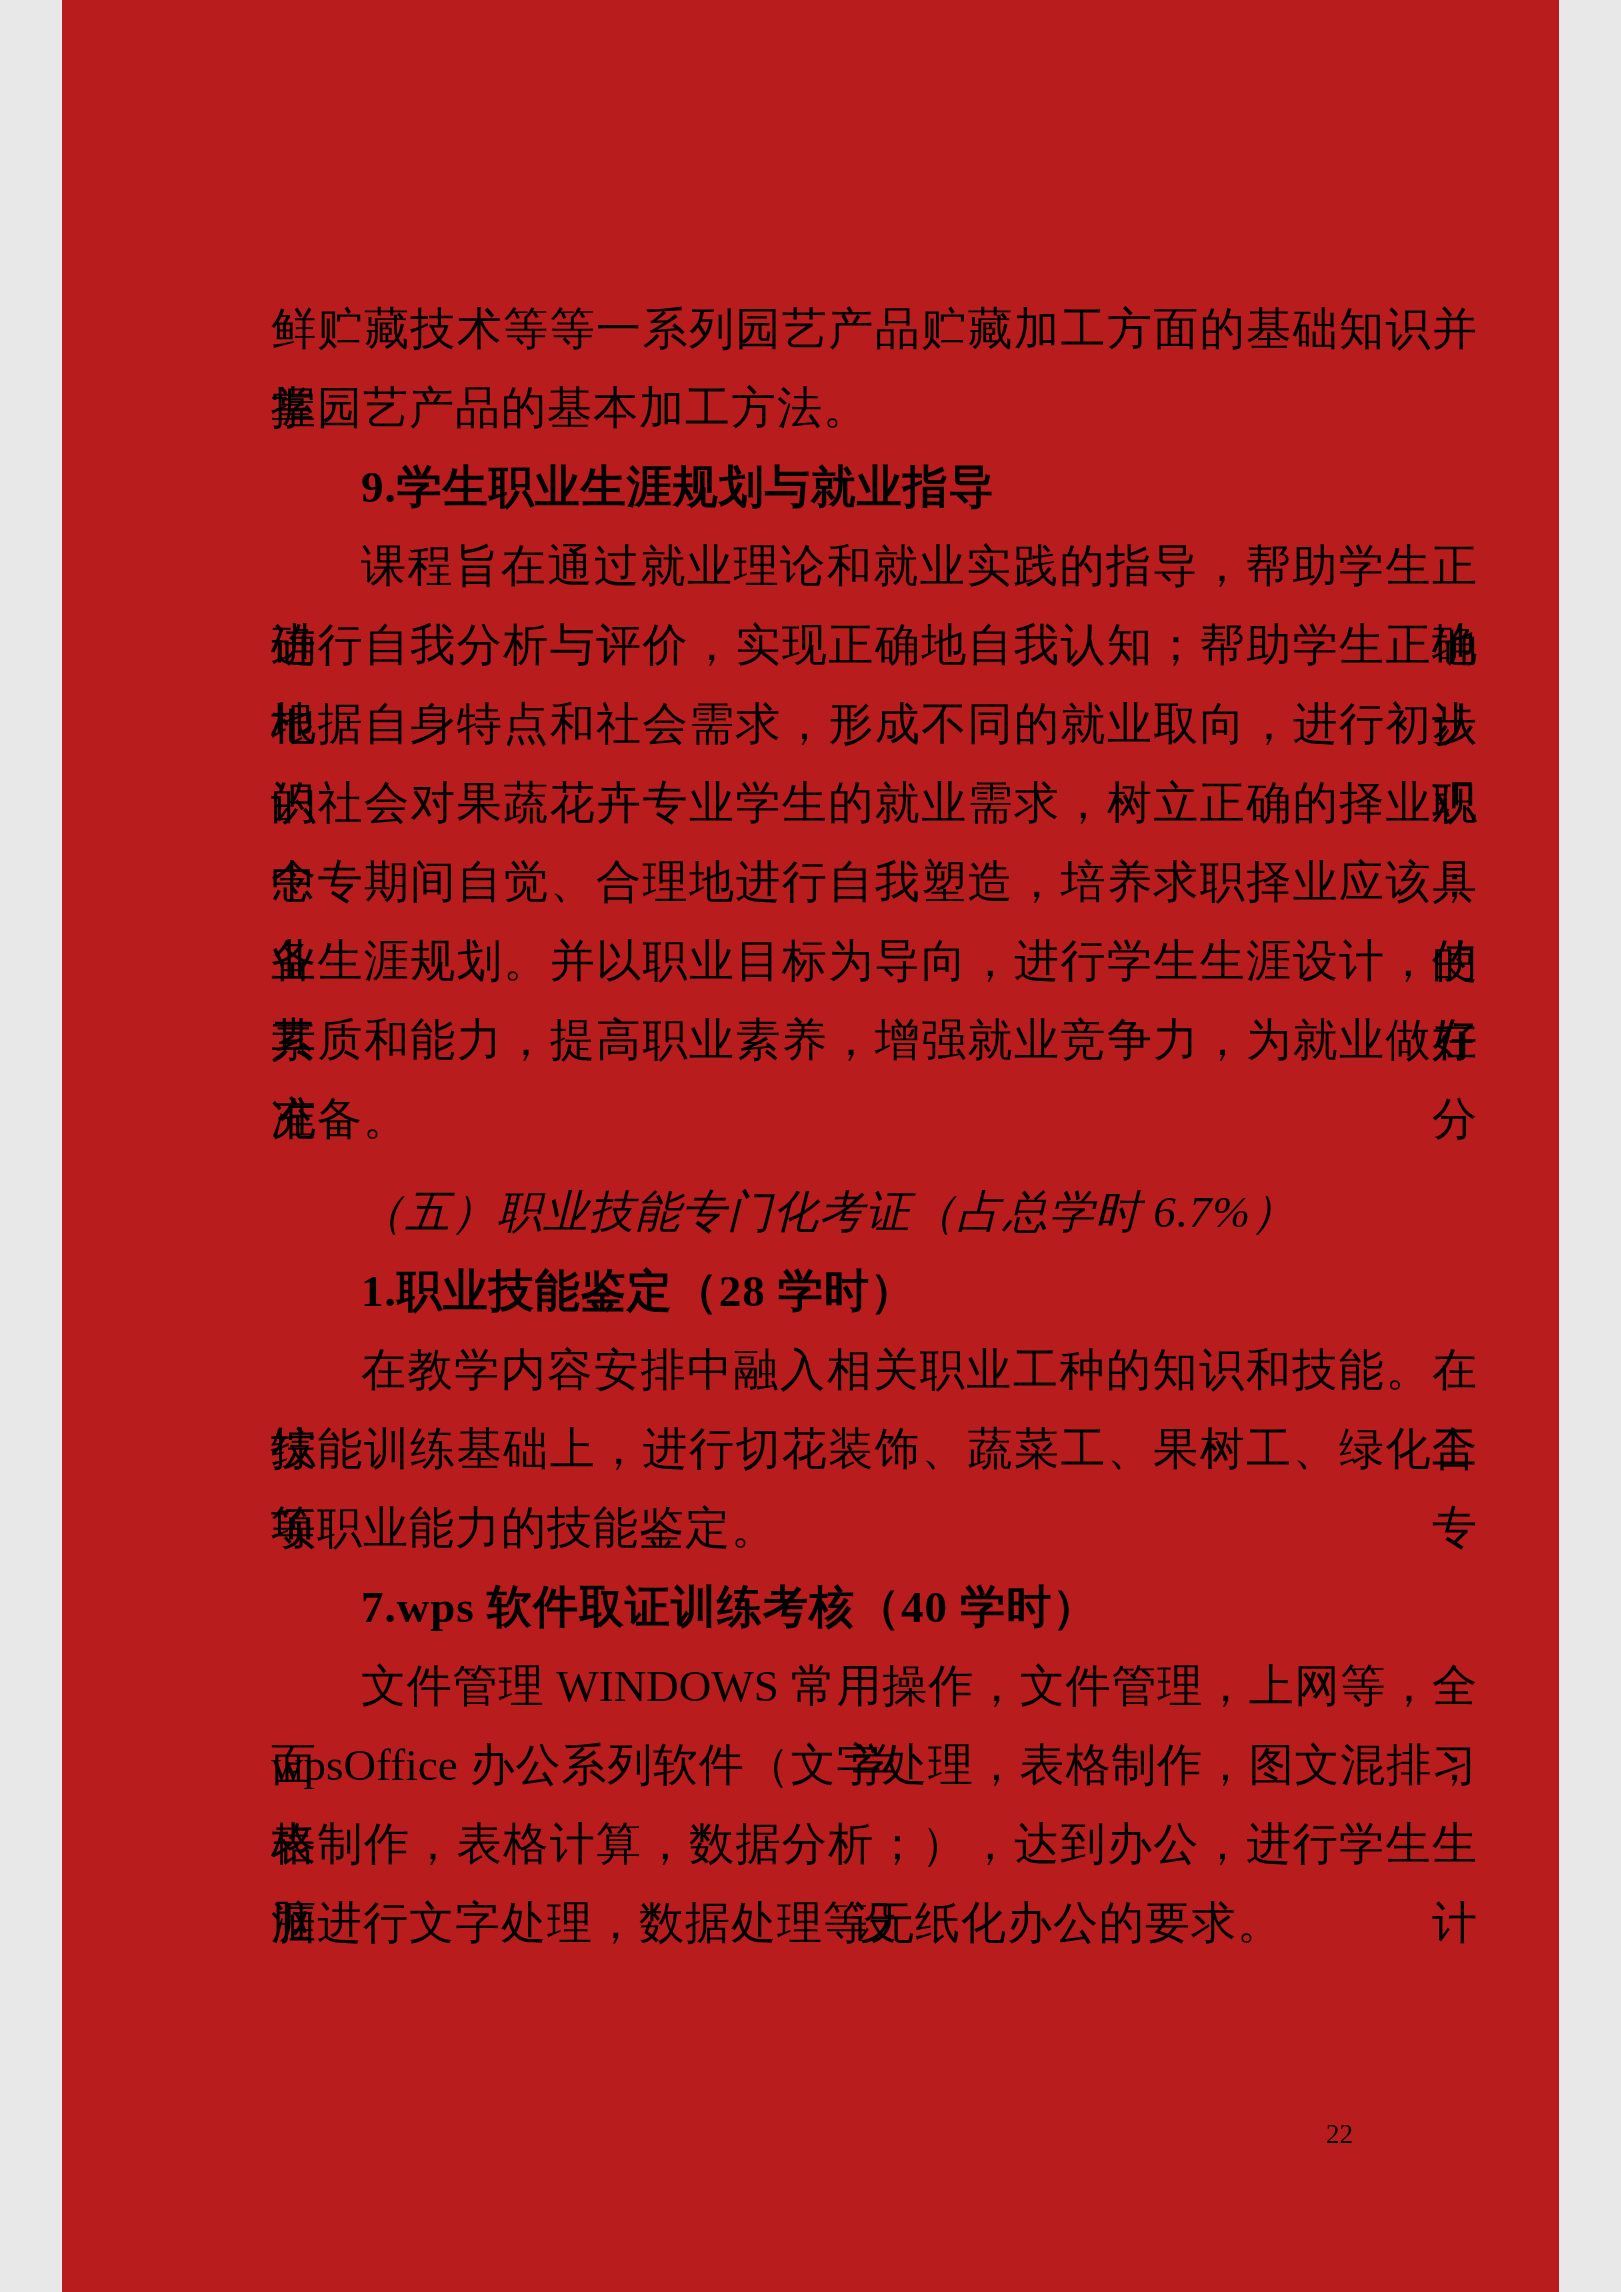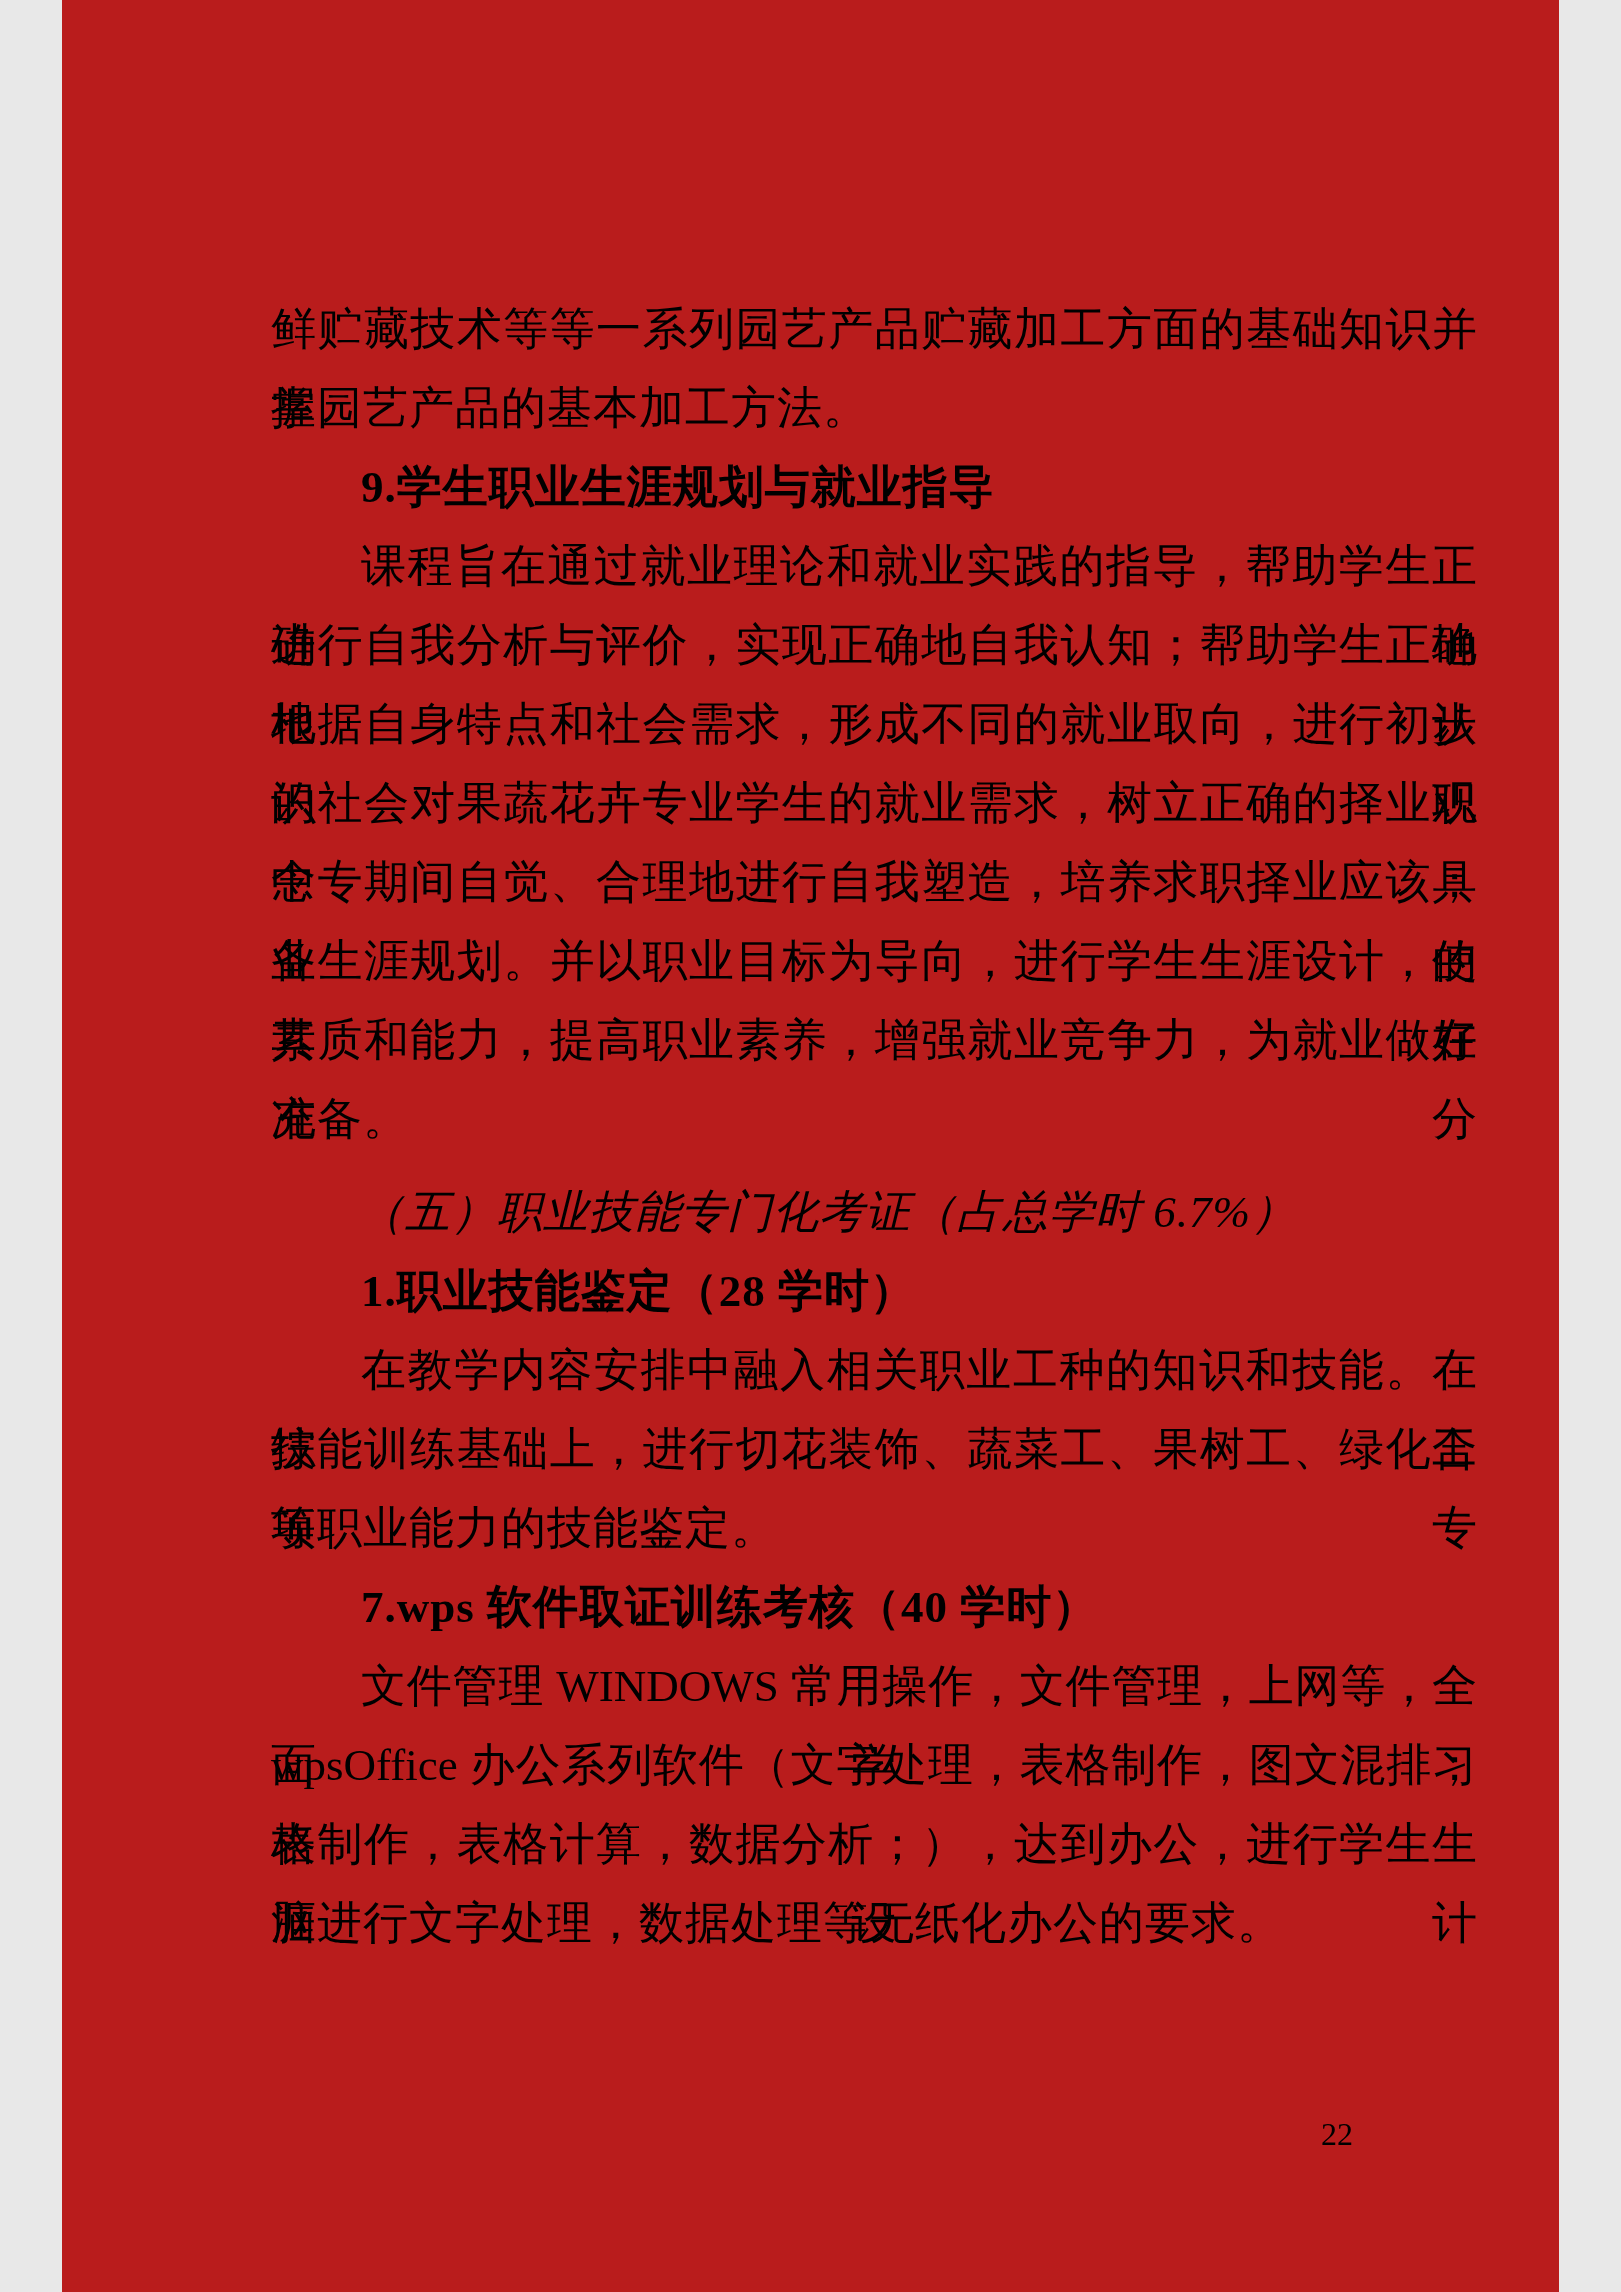--- a/index.html
+++ b/index.html
@@ -47,21 +47,21 @@
   }
   .line.sub-heading {
     padding-left: 88px;
     margin-top: 13.7px;
     font-style: italic;
   }
   .page-number {
     position: absolute;
     right: 206px;
     top: 2115px;
-    font-size: 32px;
+    font-size: 27px;
     line-height: 39px;
     color: #000000;
   }
 </style>
 </head>
 <body>
 
 <div class="page">
   <div class="doc">
       <div class="line body just">鲜贮藏技术等等一系列园艺产品贮藏加工方面的基础知识并掌</div>

